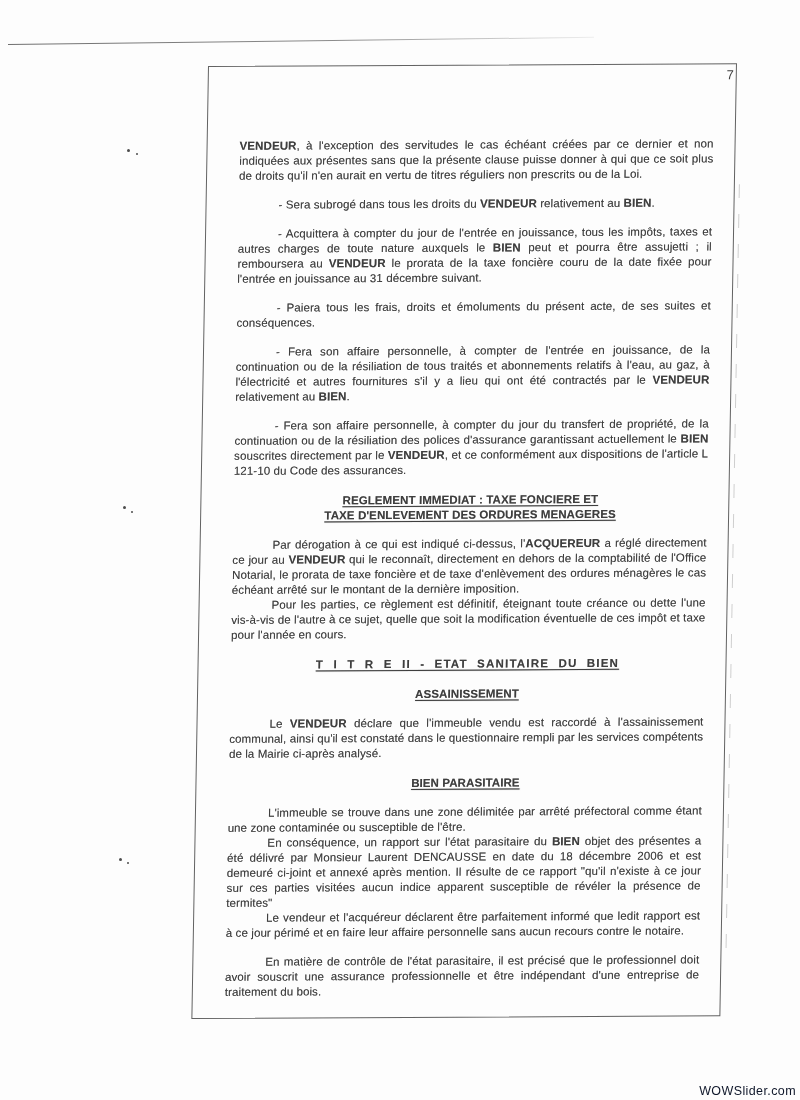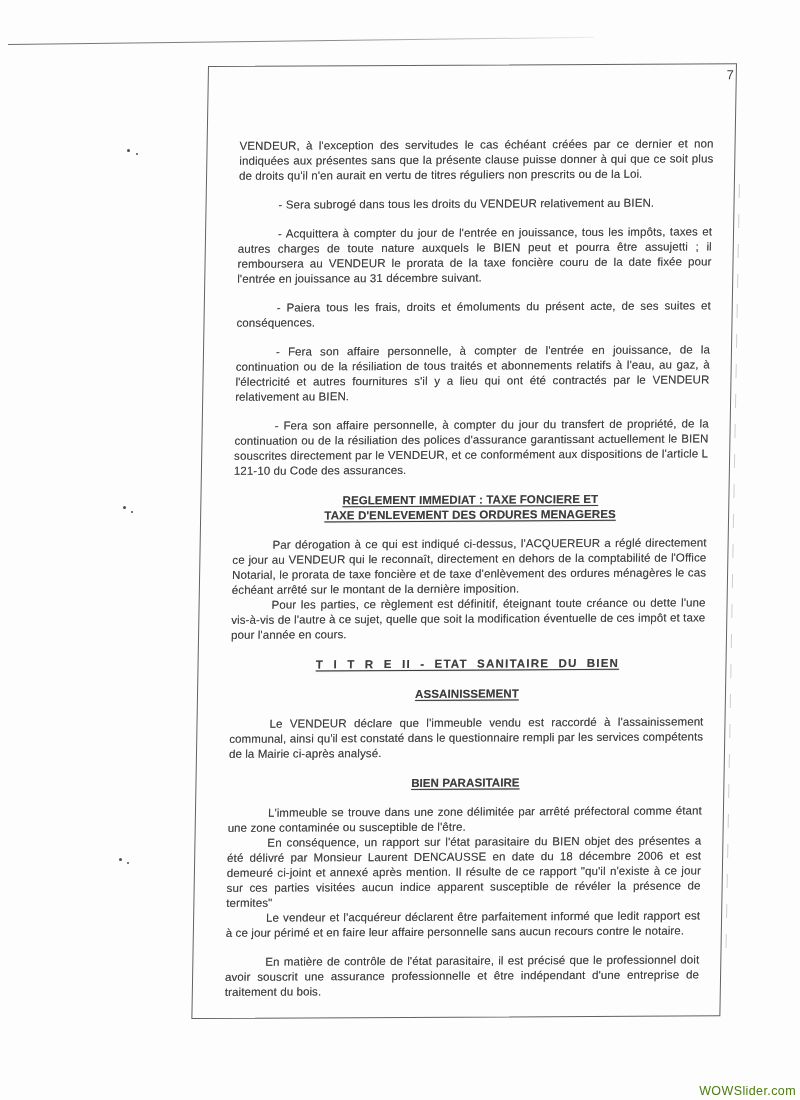--- a/index.html
+++ b/index.html
@@ -86,21 +86,21 @@
     text-align: justify;
     letter-spacing: 0.1px;
     text-shadow: 0 0 0.4px rgba(70,70,70,0.55);
   }
 
   .para {
     margin: 14px 0 0 0;
   }
   .para.indent { text-indent: 40px; }
   .para.tight { margin-top: 0; }
-  .bold { font-weight: normal; }
+  .bold { font-weight: bold; }
 
   .heading {
     margin-top: 15px;
     text-align: center;
     font-weight: bold;
     text-indent: 0;
   }
   .heading .hline {
     text-decoration: underline;
     text-underline-offset: 2px;
@@ -110,21 +110,21 @@
     letter-spacing: 1.2px;
     word-spacing: 5px;
   }
 
   .watermark {
     position: absolute;
     right: 4px;
     bottom: 2px;
     font-size: 12.5px;
     letter-spacing: 0.4px;
-    color: #4d7c0f;
+    color: #0f172a;
   }
 </style>
 </head>
 <body>
 
 <div class="scan-line-top"></div>
 
 <div class="speckle sp1"></div>
 <div class="speckle sp2"></div>
 <div class="speckle sp3"></div>

